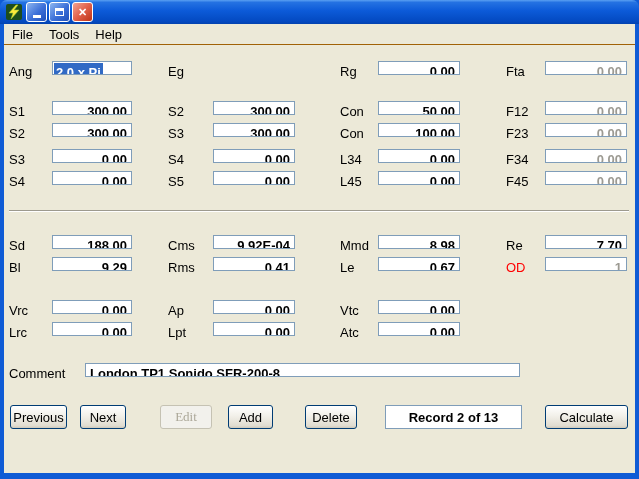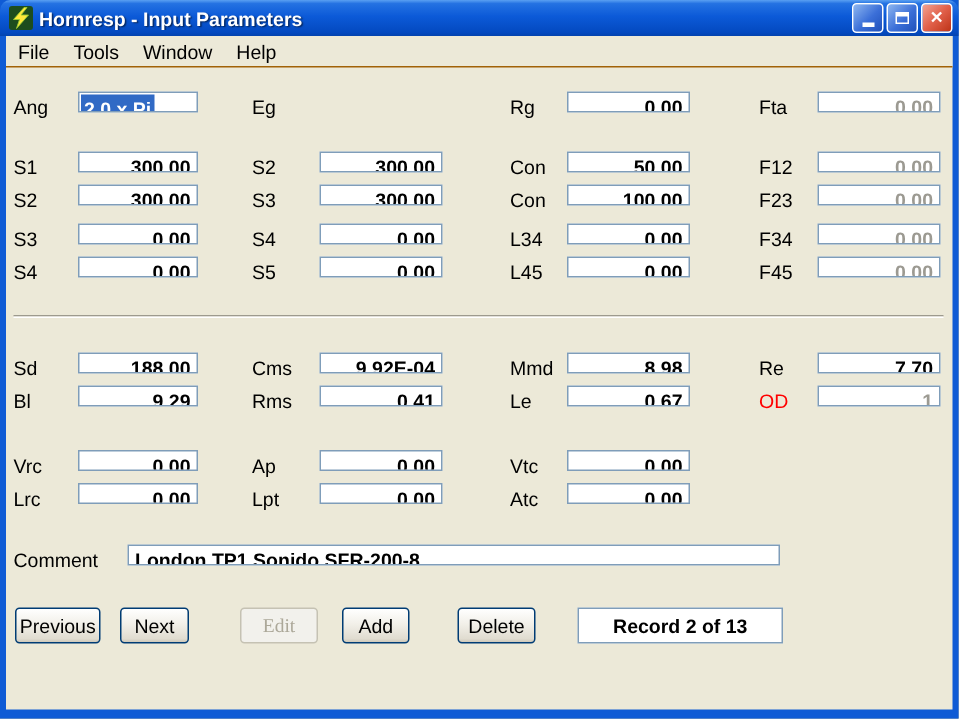--- a/index.html
+++ b/index.html
@@ -101,38 +101,36 @@
 </head>
 <body>
 
 <div class="window">
 
   <div class="titlebar">
     <svg class="app-icon" viewBox="0 0 16 16">
       <rect x="0" y="0" width="16" height="16" rx="2" fill="#1d4d1d"></rect>
       <polygon points="10,1 3,9 7,9 5,15 13,6 8,6 12,1" fill="#ffe93b" stroke="#9acb2f" stroke-width="0.6"></polygon>
     </svg>
-    <div class="title-text">Hornresp - Input Parameters</div>
     <div class="ctrls">
       <div class="ctrl min">
           <span class="glyph-min"></span>
         </div>
       <div class="ctrl max">
           <span class="glyph-max"></span>
         </div>
       <div class="ctrl close">✕</div>
     </div>
   </div>
 
   <div class="content">
 
     <div class="menubar">
       <div class="menu-item">File</div>
       <div class="menu-item">Tools</div>
-      <div class="menu-item">Window</div>
       <div class="menu-item">Help</div>
     </div>
 
     <div class="fl c1l r1">Ang</div>
     <div class="tb c1i r1 angbox"><span class="sel">2,0 x Pi</span></div>
     <div class="fl c2l r1">Eg</div>
     <div class="fl c3l r1">Rg</div>
     <div class="tb c3i r1">0,00</div>
     <div class="fl c4l r1">Fta</div>
     <div class="tb c4i r1 disabled">0,00</div>
@@ -209,15 +207,16 @@
 
     <div class="fl c1l rc">Comment</div>
     <div class="tb rc left comment-input">London TP1 Sonido SFR-200-8</div>
 
     <button class="btn b-prev">Previous</button>
     <button class="btn b-next">Next</button>
     <button class="btn b-edit disabled" disabled="">Edit</button>
     <button class="btn b-add">Add</button>
     <button class="btn b-del">Delete</button>
     <div class="record">Record 2 of 13</div>
+    <button class="btn b-calc">Calculate</button>
 
   </div>
 </div>
 
 </body></html>

